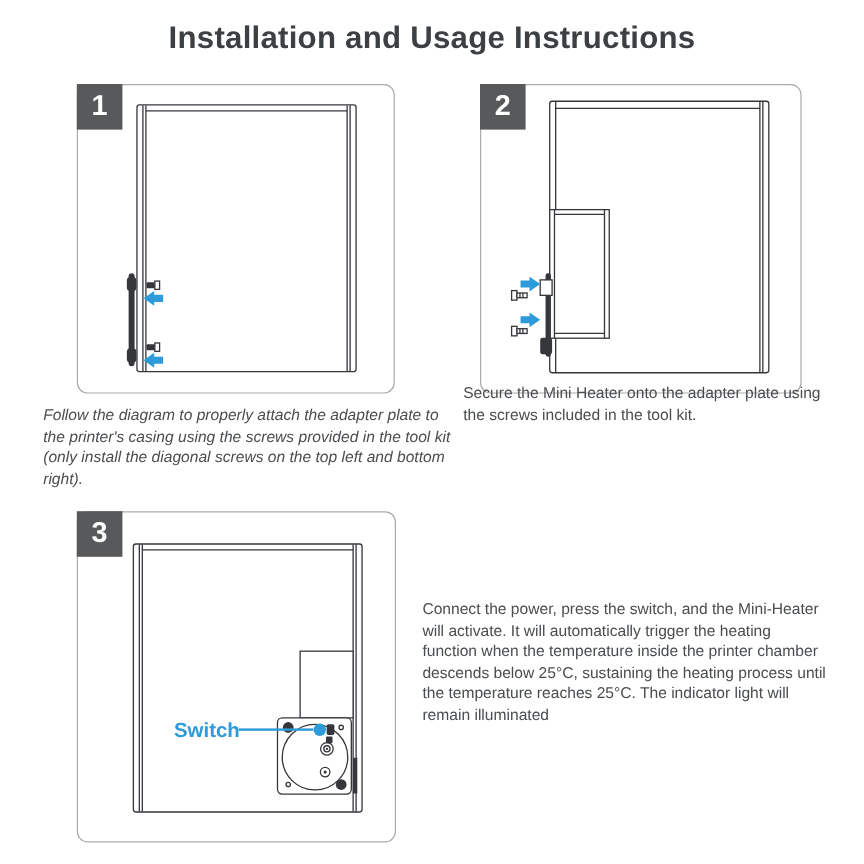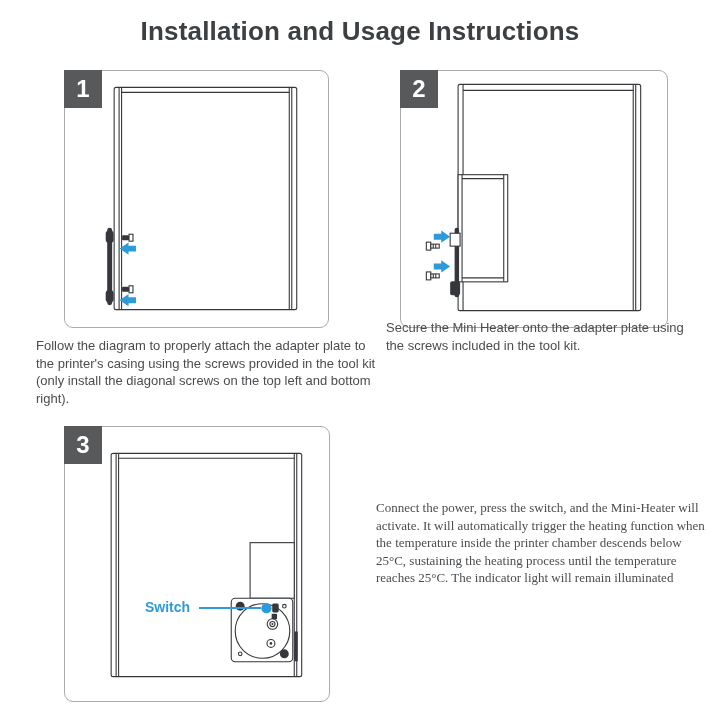--- a/index.html
+++ b/index.html
@@ -34,26 +34,26 @@
   }
   svg.art{position:absolute;left:0;top:0;width:100%;height:100%;display:block;}
   .lineart{stroke:var(--line-art);stroke-width:1.1;fill:none;}
   .fillwhite{fill:#fff;}
   .dark{fill:var(--line-art);stroke:none;}
   .blue{fill:var(--accent-blue);stroke:none;}
   .caption{
     position:absolute;margin:0;color:var(--body-text);
     font-size:13px;line-height:17.5px;font-weight:500;
   }
-  .cap1{left:36px;top:337px;width:346px;}
+  .cap1{left:36px;top:337px;width:346px;font-style:italic;}
   .cap2{left:386px;top:319px;width:316px;}
-  .cap3{left:376px;top:499px;width:338px;font-family:Liberation Serif, serif;}
+  .cap3{left:352px;top:499px;width:338px;}
   .switch-label{
     position:absolute;left:145px;top:599px;color:var(--accent-blue);
-    font-size:14px;font-weight:700;
+    font-size:17px;font-weight:700;
   }
   .switch-line{
     position:absolute;left:199px;top:607px;width:62px;height:1.5px;
     background:var(--accent-blue);
   }
 </style>
 </head>
 <body>
 
 <div class="stage">

